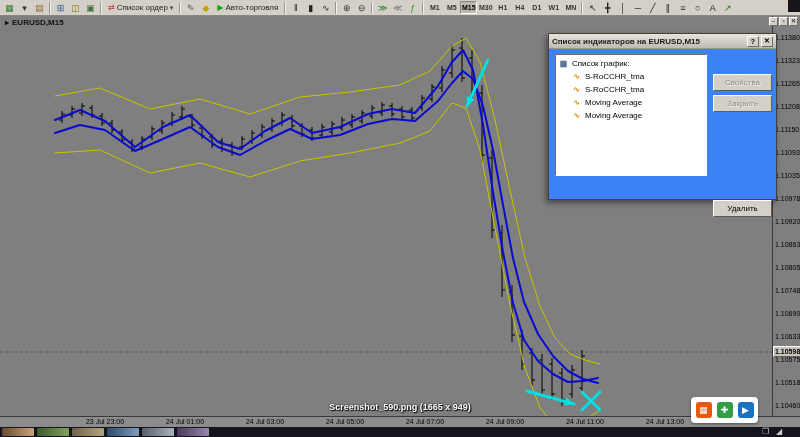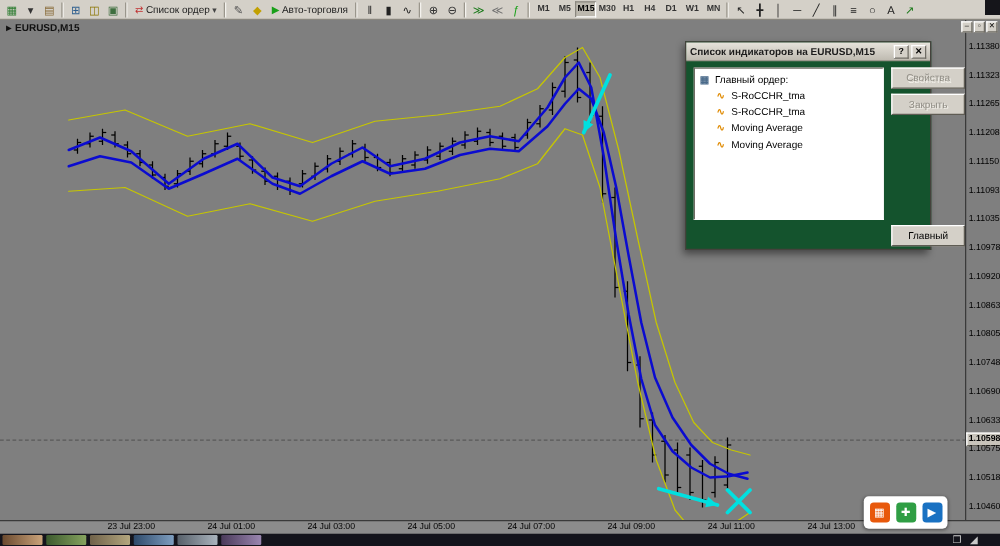--- a/index.html
+++ b/index.html
@@ -52,41 +52,41 @@
                background:#8c8c8c; border-top:1px solid #3a3a3a; font-size:7px; color:#000; }
   .ta-label { position:absolute; top:1px; transform:translateX(-50%); white-space:nowrap; }
 
   
   #taskbar { position:absolute; top:427px; left:0; width:800px; height:10px;
              background:#14141c; display:flex; align-items:center; gap:3px; padding:0 2px; }
   .tb-thumb { width:32px; height:8px; flex:0 0 auto; border-radius:1px; }
   .corner-ico { position:absolute; top:427px; color:#c9c9c9; font-size:8px; line-height:10px; z-index:9; }
 
   
-  #dialog { position:absolute; left:548px; top:33px; width:197px; height:167px;
-            background:#14532d; border:1px solid #45423c;
+  #dialog { position:absolute; left:548px; top:33px; width:229px; height:167px;
+            background:#3b82f6; border:1px solid #45423c;
             box-shadow:-2px 3px 6px rgba(0,0,0,.45); z-index:10; font-size:8px; }
   .dlg-title { height:15px; background:linear-gradient(#e6e3db,#bfbbb1);
                display:flex; align-items:center; padding:0 3px; gap:2px;
                font-size:8px; font-weight:bold; color:#1c1c1c; border-bottom:1px solid #9a968c; }
   .dlg-title .title { flex:1; white-space:nowrap; overflow:hidden; }
   .dlg-btn { width:12px; height:11px; background:#d4d0c8; border:1px solid;
              border-color:#fff #6f6c64 #6f6c64 #fff; font-size:7px; font-weight:bold;
              display:flex; align-items:center; justify-content:center; color:#000; }
   .dlg-list { position:absolute; left:6px; top:20px; width:152px; height:122px;
               background:#fff; border:1px solid; border-color:#6f6c64 #fff #fff #6f6c64;
               padding:2px 2px; overflow:hidden; }
   .tree-root, .tree-item { display:flex; gap:3px; align-items:center; height:13px;
                            font-size:8px; color:#000; white-space:nowrap; }
   .tree-item { padding-left:13px; }
   .tree-ico { width:11px; height:10px; display:flex; align-items:center; justify-content:center;
               font-size:8px; font-weight:bold; }
   .dlg-button { position:absolute; width:59px; height:17px; background:#d4d0c8;
                 border:1px solid; border-color:#fff #5f5c54 #5f5c54 #fff;
-                font-size:8px; font-family:inherit; color:#000; }
+                font-size:8px; font-family:inherit; color:#000;margin-top:20px; }
   .dlg-button.disabled { color:#908d85; text-shadow:1px 1px 0 #f2f0ea; }
   #btn-props { left:164px; top:20px; }
   #btn-del   { left:164px; top:41px; }
   #btn-close { left:164px; top:146px; }
 
   
   #share-panel { position:absolute; left:691px; top:397px; width:67px; height:26px;
                  background:#fff; border-radius:4px; box-shadow:0 1px 3px rgba(0,0,0,.45);
                  display:flex; align-items:center; justify-content:center; gap:5px; z-index:9; }
   .share-ico { width:16px; height:16px; border-radius:3px; color:#fff; font-size:9px;
@@ -366,52 +366,53 @@
       <div class="ta-label" style="left: 105px;">23 Jul 23:00</div>
       <div class="ta-label" style="left: 185px;">24 Jul 01:00</div>
       <div class="ta-label" style="left: 265px;">24 Jul 03:00</div>
       <div class="ta-label" style="left: 345px;">24 Jul 05:00</div>
       <div class="ta-label" style="left: 425px;">24 Jul 07:00</div>
       <div class="ta-label" style="left: 505px;">24 Jul 09:00</div>
       <div class="ta-label" style="left: 585px;">24 Jul 11:00</div>
       <div class="ta-label" style="left: 665px;">24 Jul 13:00</div>
     </div>
 
+  <div id="caption">Screenshot_590.png (1665 x 949)</div>
 
   <div id="dialog">
     <div class="dlg-title">
       <span class="title">Список индикаторов на EURUSD,M15</span>
       <span class="dlg-btn">?</span>
       <span class="dlg-btn">✕</span>
     </div>
     <div class="dlg-list" id="dlg-list">
         <div class="tree-root">
           <span class="tree-ico" style="color: rgb(74, 106, 138);">▦</span>
-          <span>Главный ордер:</span>
+          <span>Список график:</span>
         </div>
         <div class="tree-item">
           <span class="tree-ico" style="color: rgb(224, 138, 0);">∿</span>
           <span>S-RoCCHR_tma</span>
         </div>
         <div class="tree-item">
           <span class="tree-ico" style="color: rgb(224, 138, 0);">∿</span>
           <span>S-RoCCHR_tma</span>
         </div>
         <div class="tree-item">
           <span class="tree-ico" style="color: rgb(224, 138, 0);">∿</span>
           <span>Moving Average</span>
         </div>
         <div class="tree-item">
           <span class="tree-ico" style="color: rgb(224, 138, 0);">∿</span>
           <span>Moving Average</span>
         </div>
       </div>
     <button class="dlg-button disabled" id="btn-props">Свойства</button>
     <button class="dlg-button disabled" id="btn-del">Закрыть</button>
-    <button class="dlg-button" id="btn-close">Главный</button>
+    <button class="dlg-button" id="btn-close">Удалить</button>
   </div>
 
   <div id="share-panel">
       <div class="share-ico" style="background: rgb(232, 89, 12);">▦</div>
       <div class="share-ico" style="background: rgb(47, 158, 68);">✚</div>
       <div class="share-ico" style="background: rgb(25, 113, 194);">▶</div>
     </div>
 
   <div id="taskbar">
       <div class="tb-thumb" style="background: linear-gradient(90deg, rgb(107, 74, 47), rgb(202, 163, 122));"></div>

